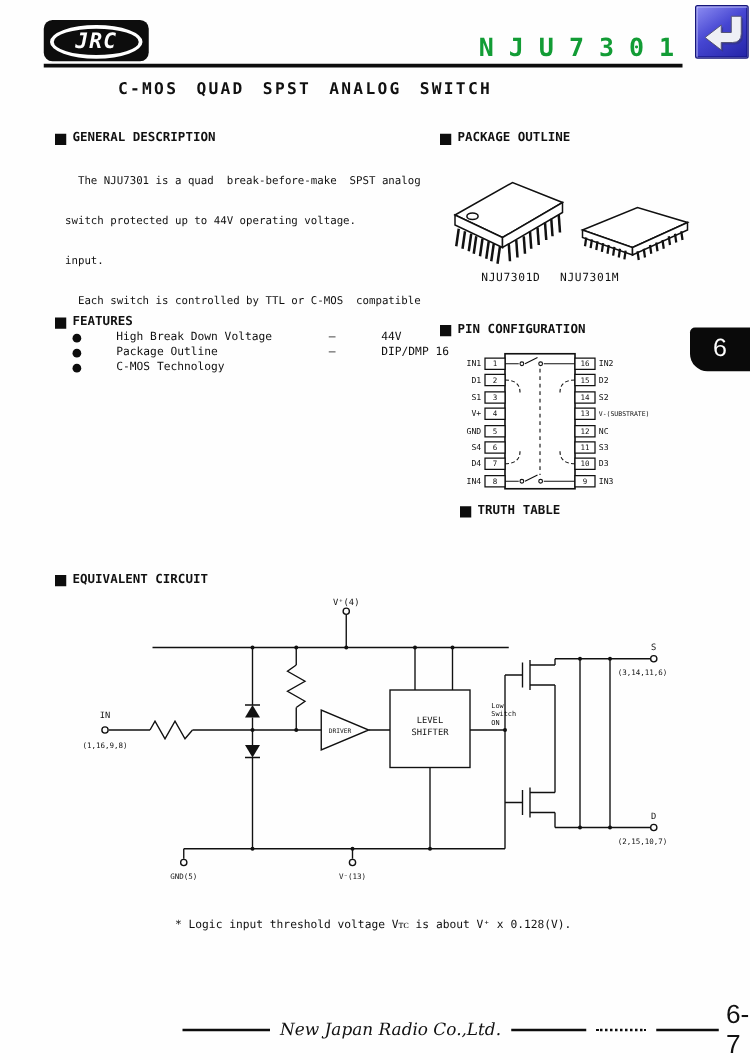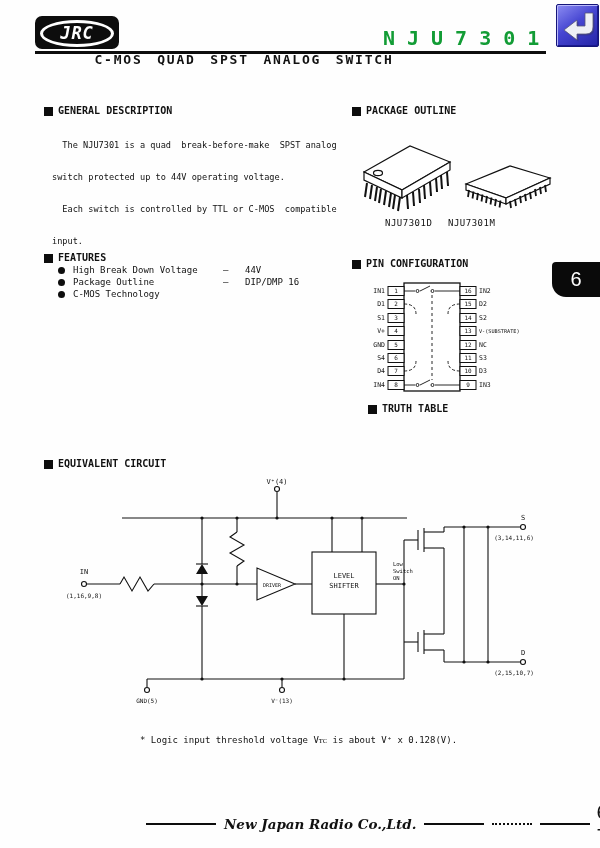--- a/index.html
+++ b/index.html
@@ -8,30 +8,30 @@
   
   .logo{position:absolute;left:35px;top:16px;width:84px;height:33px;background:#0d0d0d;border-radius:7px;}
   .logo .oval{position:absolute;left:5px;top:4px;width:68px;height:21px;border:3px solid #fff;border-radius:50%;}
   .logo .logo-txt{position:absolute;left:0;top:0;width:84px;height:33px;display:flex;align-items:center;justify-content:center;
         color:#fff;font-weight:bold;font-style:italic;font-size:17px;letter-spacing:1px;}
   .partnum{position:absolute;left:383px;top:26px;font-size:20px;font-weight:bold;letter-spacing:12px;color:#129c35;white-space:nowrap;}
   .hrule{position:absolute;left:35px;top:51px;width:511px;height:3px;background:#0d0d0d;}
   .retbtn{position:absolute;left:556px;top:4px;width:41px;height:41px;border:1px solid #15157a;border-radius:2px;
         background:linear-gradient(145deg,#8d8df2 0%,#4646d2 45%,#2424a6 100%);
         box-shadow:inset 1px 1px 0 #b9b9fa, inset -1px -1px 0 #1a1a8e;cursor:pointer;}
-  .pagetitle{position:absolute;left:0;top:52px;width:488px;text-align:center;font-size:13px;font-weight:bold;
+  .pagetitle{position:absolute;left:0;top:64px;width:488px;text-align:center;font-size:13px;font-weight:bold;
         letter-spacing:1.8px;word-spacing:5px;}
   
   .shead{position:absolute;display:flex;align-items:flex-end;gap:5px;font-size:10px;font-weight:bold;white-space:nowrap;}
   .sq{width:9px;height:9px;background:#0d0d0d;display:inline-block;}
   
   .desc{position:absolute;left:52px;top:119px;font-size:8.6px;line-height:10.6px;white-space:pre;}
   
   .featlist{position:absolute;left:58px;top:264px;font-size:9px;line-height:12px;}
-  .featrow{display:flex;align-items:center;}
+  .featrow{display:flex;align-items:center;gap:20px;}
   .dot{width:7px;height:7px;border-radius:50%;background:#0d0d0d;margin-right:8px;flex:none;}
   .flabel{width:150px;}
   .fdash{width:22px;}
   
   .pkgname{position:absolute;font-size:9px;letter-spacing:.5px;}
   
   table.tt{position:absolute;left:366px;top:417px;border-collapse:collapse;font-size:9px;}
   table.tt th,table.tt td{border:1.4px solid #0d0d0d;padding:1px 6px;text-align:center;font-weight:normal;
         height:12px;min-width:56px;}
   table.tt{border:2.4px solid #0d0d0d;}
@@ -49,21 +49,21 @@
   .ct6{font-size:6px;text-anchor:middle;}
   .ct55{font-size:5.5px;text-anchor:start;}
   .ctd{font-size:5px;text-anchor:middle;}
   
   .note{position:absolute;left:140px;top:712px;font-size:9px;line-height:11.5px;white-space:pre;}
   
   .footer{position:absolute;left:0;top:800px;width:600px;display:flex;align-items:center;}
   .fsp{width:146px;flex:none;}
   .fline{border-top:2.5px solid #0d0d0d;height:0;flex:none;}
   .fdots{border-top:2px dotted #0d0d0d;height:0;width:40px;flex:none;margin-left:8px;}
-  .company{margin:0 8px;font-family:"DejaVu Serif",serif;font-style:italic;font-weight:bold;font-size:13.5px;white-space:nowrap;}
+  .company{margin:0 8px;font-family:"DejaVu Serif",serif;font-style:italic;font-weight:normal;font-size:13.5px;white-space:nowrap;}
   .pagenum{font-size:21px;margin-left:6px;font-family:"Liberation Sans",sans-serif;}
 </style>
 </head>
 <body>
 
 <div id="page">
 
   <div class="logo">
     <div class="oval"></div>
     <div class="logo-txt">JRC</div>
@@ -80,22 +80,22 @@
 
   <div class="pagetitle">C-MOS QUAD SPST ANALOG SWITCH</div>
 
   <div class="shead" style="left:44px;top:105px;">
     <span class="sq"></span>
     <span>GENERAL DESCRIPTION</span>
   </div>
   <div class="desc">
     <div>  The NJU7301 is a quad  break-before-make  SPST analog</div>
     <div>switch protected up to 44V operating voltage.</div>
+    <div>input.</div>
     <div>  Each switch is controlled by TTL or C-MOS  compatible</div>
-    <div>input.</div>
   </div>
 
   <div class="shead" style="left:44px;top:252px;">
     <span class="sq"></span>
     <span>FEATURES</span>
   </div>
   <div class="featlist">
     <div class="featrow">
       <span class="dot"></span>
       <span class="flabel">High Break Down Voltage</span>

